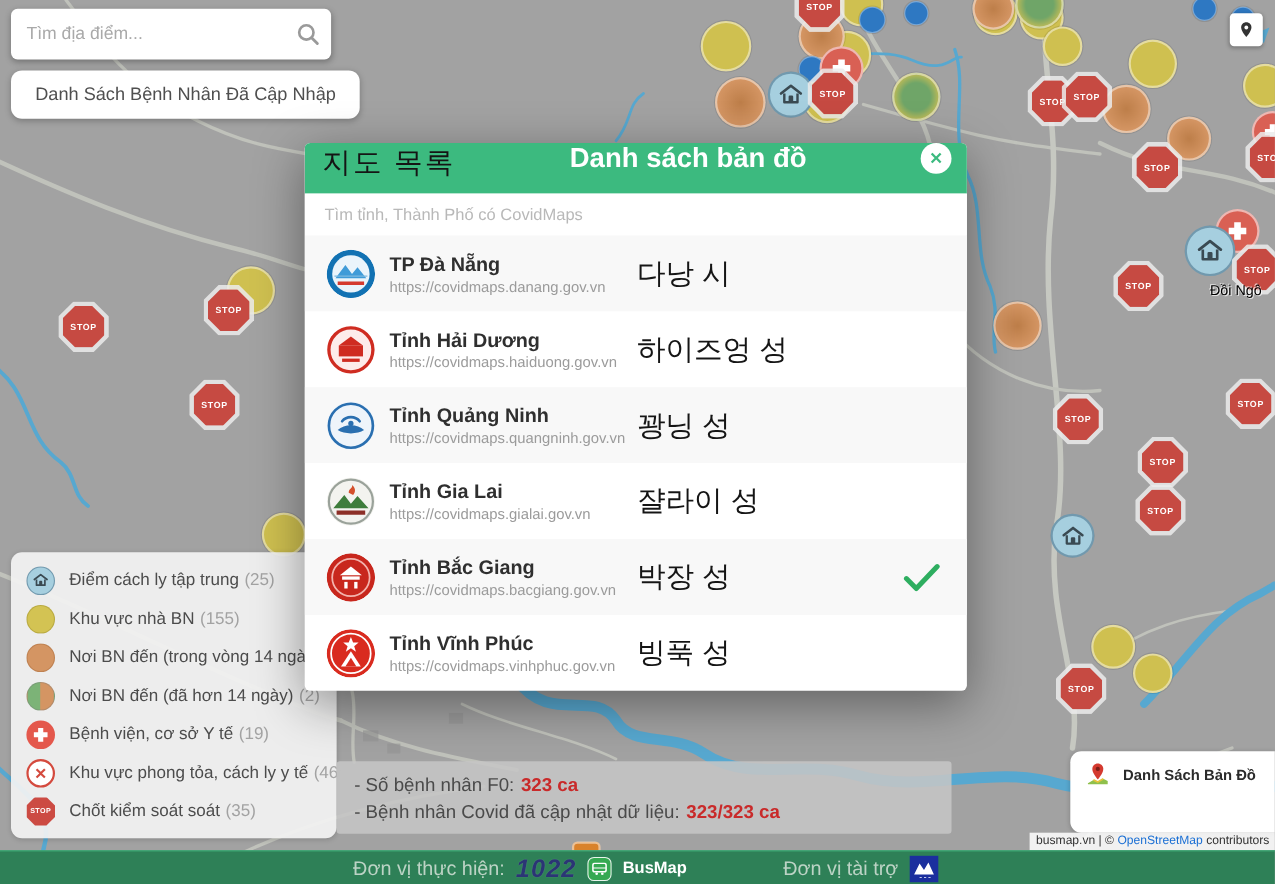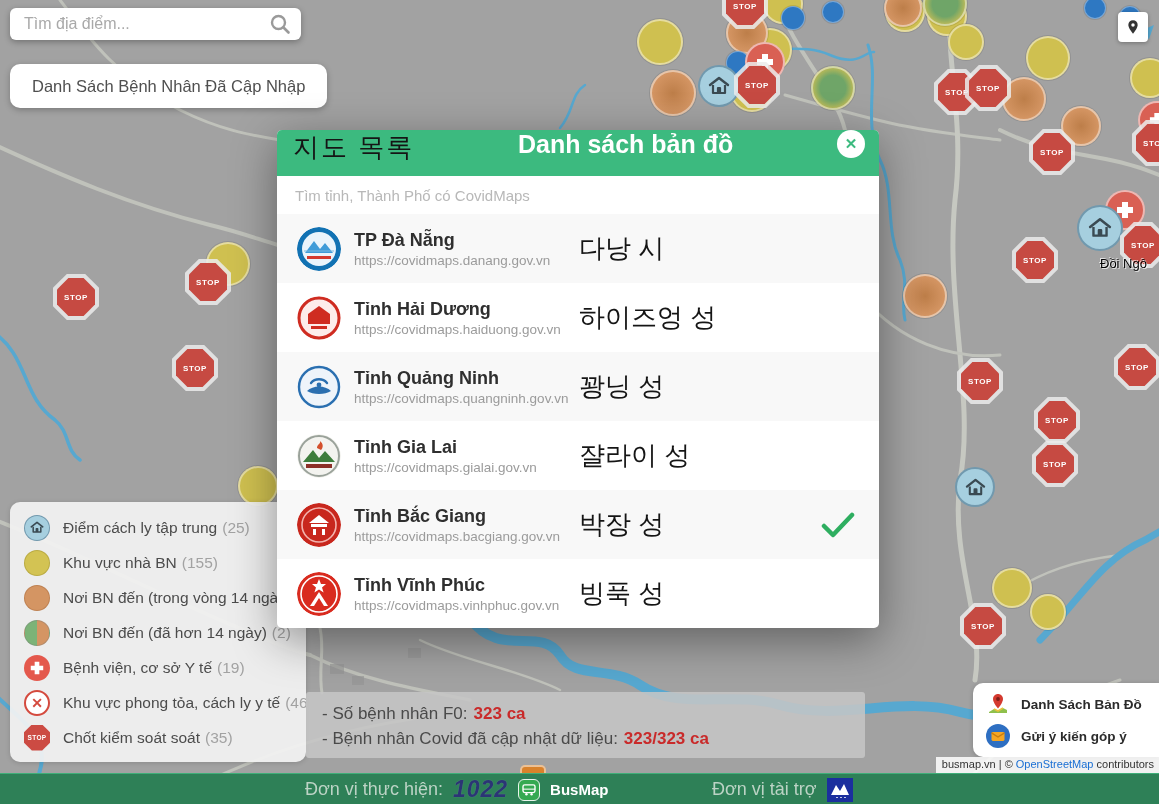--- a/index.html
+++ b/index.html
@@ -26,21 +26,21 @@
   .stopm .inner { width:38px; height:38px; background:#c64a42; color:#fff;
            clip-path:polygon(30% 0,70% 0,100% 30%,100% 70%,70% 100%,30% 100%,0 70%,0 30%);
            font-size:8px; font-weight:bold; letter-spacing:.6px;
            display:flex; align-items:center; justify-content:center; }
   .sq-orange { position:absolute; z-index:1; background:#d9822b; border:2px solid rgba(255,255,255,.5);
            border-radius:5px 5px 0 0; }
   .map-place-label { position:absolute; z-index:1; font-size:13px; color:#000000;
            text-shadow:1px 1px 0 rgba(255,255,255,.7), -1px -1px 0 rgba(255,255,255,.7); }
 
   
-  .searchbox { position:absolute; z-index:4; left:10px; top:8px; width:291px; height:32px;
+  .searchbox { position:absolute; z-index:4; left:10px; top:8px; width:291px; height:46px;
            background:#fff; border-radius:6px; box-shadow:0 2px 6px rgba(0,0,0,.3);
            display:flex; align-items:center; padding:0 10px 0 14px; }
   .searchbox input { flex:1; border:none; outline:none; font-size:16px; color:#444;
            font-family:"Liberation Sans", sans-serif; }
   .searchbox input::placeholder { color:#a9a9a9; }
   .patients-btn { position:absolute; z-index:4; left:10px; top:64px; height:44px; padding:0 22px;
            background:#fff; border:none; border-radius:10px; box-shadow:0 2px 6px rgba(0,0,0,.25);
            font-size:16.5px; color:#4f4f4f; font-family:"Liberation Sans", sans-serif; cursor:pointer; }
   .locate-btn { position:absolute; z-index:4; left:1118px; top:12px; width:30px; height:30px;
            background:#fff; border:none; border-radius:4px; box-shadow:0 1px 4px rgba(0,0,0,.3);
@@ -387,30 +387,20 @@
     <span class="q-ic">
       <svg width="24" height="24" viewBox="0 0 24 24">
         <path d="M3,20 l5,-3 l4,2 l5,-3 l4,2 v3 h-18 z" fill="#8fc04c"></path>
         <path d="M8,17 l4,2 l5,-3" fill="none" stroke="#e6c33c" stroke-width="1.6"></path>
         <path d="M12,2 C9.2,2 7,4.2 7,7 c0,3.8 5,9.5 5,9.5 s5,-5.7 5,-9.5 c0,-2.8 -2.2,-5 -5,-5 z" fill="#d43a2f"></path>
         <circle cx="12" cy="7" r="1.9" fill="#7c1f18"></circle>
       </svg>
     </span>
     <span class="quick-label">Danh Sách Bản Đồ</span>
   </div>
-  <div class="quick-row">
-    <span class="q-ic">
-      <svg width="26" height="26" viewBox="0 0 26 26">
-        <circle cx="13" cy="13" r="12" fill="#2e6fc2"></circle>
-        <rect x="6.5" y="9" width="13" height="9" rx="1.4" fill="#f5a623"></rect>
-        <path d="M6.5,9.8 L13,14 L19.5,9.8" fill="none" stroke="#c77c10" stroke-width="1.4"></path>
-      </svg>
-    </span>
-    <span class="quick-label" style="font-weight:600;">Gửi ý kiến góp ý</span>
-  </div>
 </div>
 
 <div class="attrib">
   <span>busmap.vn</span><span> | © </span><a href="#">OpenStreetMap</a><span> contributors</span>
 </div>
 
 <div class="modal">
   <div class="modal-header">
     <span class="modal-title-ko">지도 목록</span>
     <span class="modal-title-vi">Danh sách bản đồ</span>
@@ -518,21 +508,21 @@
         <div class="item-name">Tỉnh Vĩnh Phúc</div>
         <div class="item-url">https://covidmaps.vinhphuc.gov.vn</div>
       </span>
       <span class="item-ko">빙푹 성</span>
       <span class="item-check"></span>
     </div>
   </div>
 </div>
 
 <div class="footer">
-  <div class="f-group" style="left:305px;">
+  <div class="f-group" style="left:321px;">
     <span class="f-label">Đơn vị thực hiện:</span>
     <span class="f-1022">1022</span>
     <span class="bus-ic">
       <svg width="14" height="12" viewBox="0 0 16 14">
         <rect x="1" y="1" width="14" height="9" rx="2" fill="none" stroke="#fff" stroke-width="1.6"></rect>
         <line x1="1" y1="6" x2="15" y2="6" stroke="#fff" stroke-width="1.2"></line>
         <circle cx="5" cy="12" r="1.4" fill="#fff"></circle>
         <circle cx="11" cy="12" r="1.4" fill="#fff"></circle>
       </svg>
     </span>

